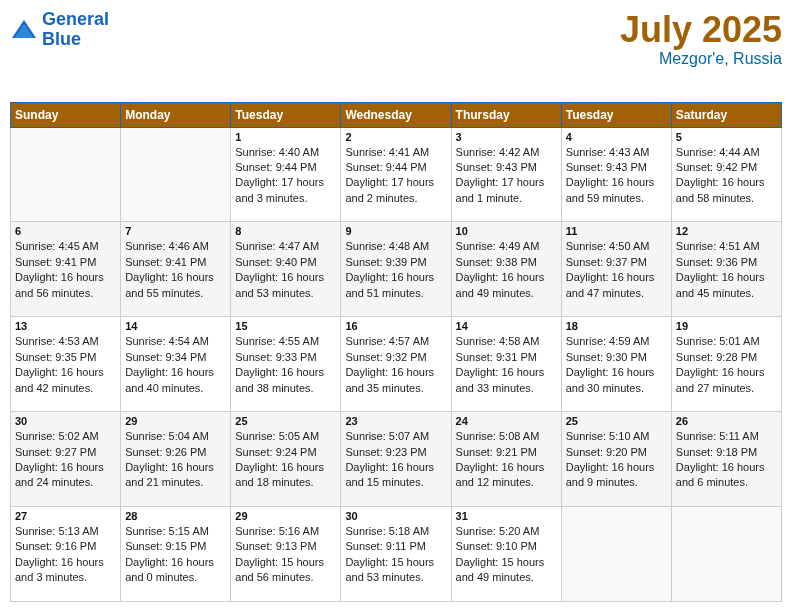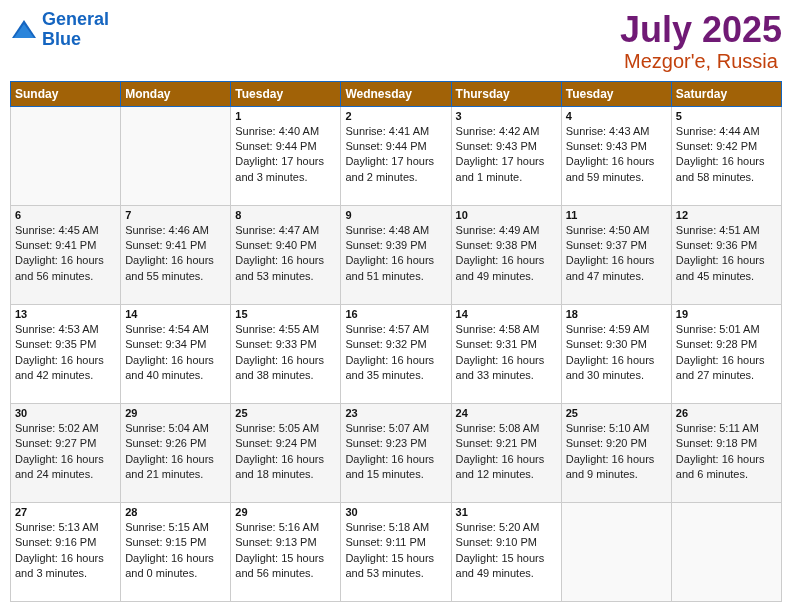--- a/index.html
+++ b/index.html
@@ -9,20 +9,21 @@
       font-family: Arial, sans-serif;
       background: #fff;
       overflow: hidden;
     }
     .page {
       width: 792px;
       height: 612px;
       padding: 10px;
       display: flex;
       flex-direction: column;
+      gap: 26px;
     }
     .header {
       display: flex;
       justify-content: space-between;
       align-items: flex-start;
       margin-bottom: 8px;
     }
     .logo {
       display: flex;
       align-items: center;
@@ -40,27 +41,26 @@
     .logo-icon {
       width: 28px;
       height: 28px;
     }
     .title-block {
       text-align: right;
     }
     .main-title {
       font-size: 36px;
       font-weight: bold;
-      color: #701a75;
+      color: #a16207;
       line-height: 1.1;
     }
     .subtitle {
-      font-size: 20px;
-      color: #c2410c;
-      text-align: center;
+      font-size: 16px;
+      color: #0369a1;
     }
     .calendar {
       flex: 1;
       border: 1px solid #ccc;
       border-collapse: collapse;
       width: 100%;
       table-layout: fixed;
     }
     .calendar th {
       background-color: #a16207;

